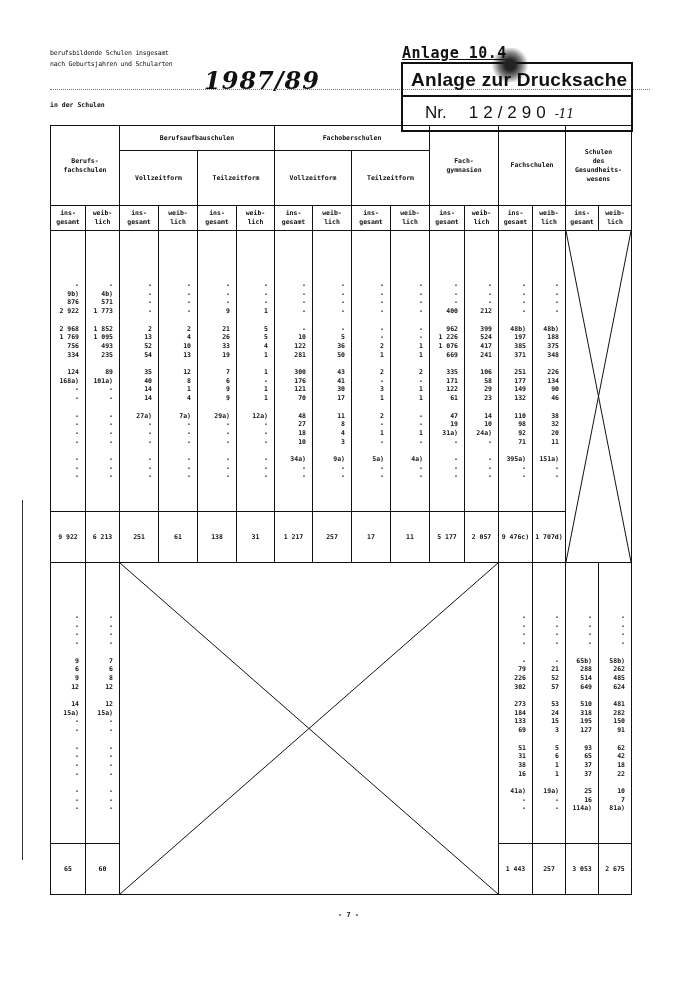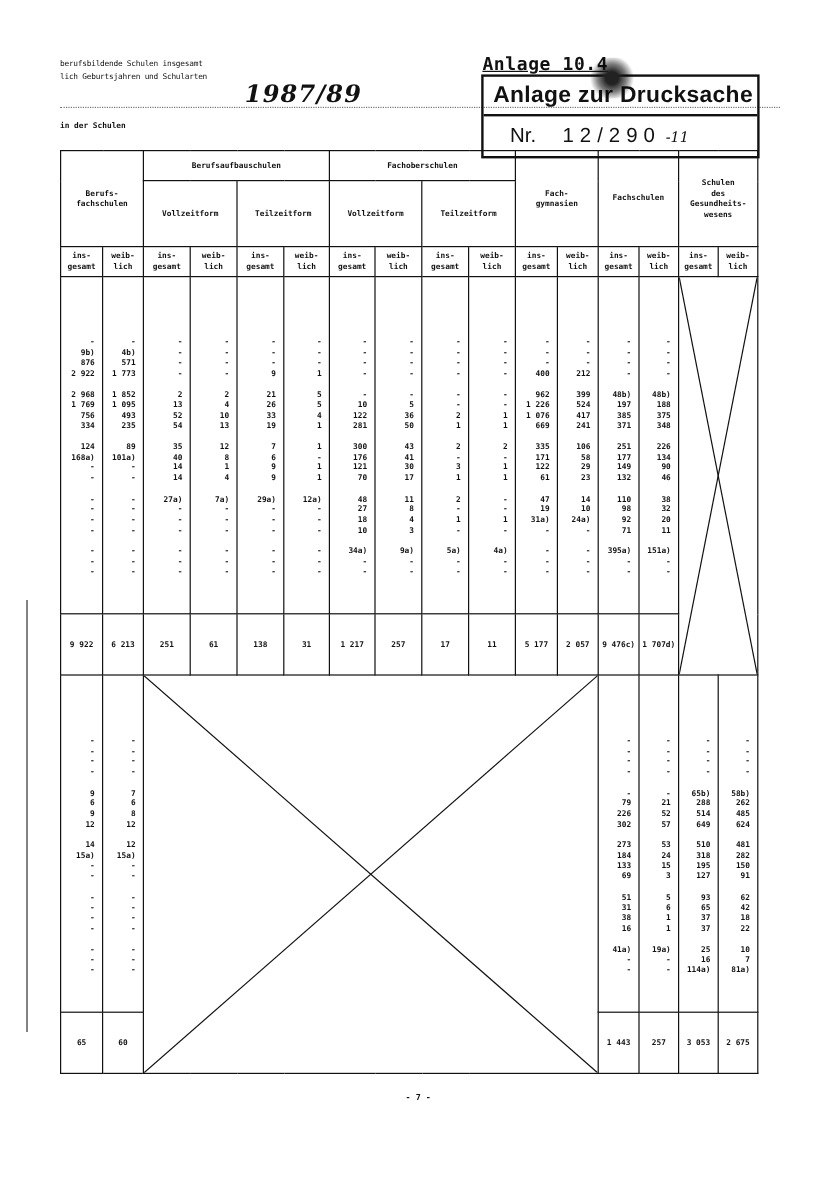--- a/index.html
+++ b/index.html
@@ -1,19 +1,19 @@
 <!DOCTYPE html>
 <html><head>
 <meta charset="utf-8">
 <style>
   html,body{margin:0;padding:0;background:#fff;}
   body{width:700px;height:990px;position:relative;overflow:hidden;font-family:"DejaVu Sans Mono","Liberation Mono",monospace;color:#111;}
   .abs{position:absolute;}
   .title{left:50px;top:48px;font-size:6.5px;font-weight:normal;line-height:11px;letter-spacing:-0.2px;}
-  .hand{left:204px;top:66px;font-family:"DejaVu Serif",serif;font-size:20px;font-weight:bold;font-style:italic;letter-spacing:1px;}
+  .hand{left:204px;top:66px;font-family:"DejaVu Serif",serif;font-size:24px;font-weight:bold;font-style:italic;letter-spacing:1px;}
   .sub{left:50px;top:101px;font-size:6.5px;font-weight:bold;}
   .dots{left:50px;top:89px;width:600px;border-top:1px dotted #777;}
   .anl{left:402px;top:44px;font-size:15px;font-weight:bold;text-decoration:underline;letter-spacing:0.5px;}
   .stamp{left:401px;top:62px;width:228px;height:66px;border:2px solid #111;}
   .stamp .r1{height:31px;border-bottom:2px solid #111;font-family:"Liberation Sans",sans-serif;font-size:19px;font-weight:bold;padding-left:8px;line-height:31px;letter-spacing:0.3px;}
   .stamp .r2{font-family:"Liberation Sans",sans-serif;font-size:17px;padding-left:22px;line-height:32px;border-radius:15px;}
   .stamp .r2 b{margin-left:22px;letter-spacing:5px;font-weight:normal;}
   .stamp .r2 i{font-family:"DejaVu Serif",serif;font-size:12px;margin-left:4px;}
   .smudge{left:490px;top:48px;width:40px;height:34px;background:radial-gradient(circle,#222 20%,rgba(0,0,0,0.5) 45%,rgba(0,0,0,0) 70%);}
   table.t{position:absolute;left:50px;top:125px;border-collapse:collapse;table-layout:fixed;font-size:6.5px;font-weight:bold;}
@@ -24,21 +24,21 @@
   .xcell{position:relative;}
   .xcell svg{position:absolute;left:0;top:0;width:100%;height:100%;}
   .page{left:338px;top:911px;font-size:7px;font-weight:bold;}
   .margin-line{left:22px;top:500px;width:1px;height:360px;background:#333;}
 </style>
 </head>
 <body>
 
 <div class="abs title">
   <div>berufsbildende Schulen insgesamt</div>
-  <div>lich Geburtsjahren und Schularten</div>
+  <div>nach Geburtsjahren und Schularten</div>
 </div>
 <div class="abs hand">1987/89</div>
 <div class="abs dots"></div>
 <div class="abs sub">in der Schulen</div>
 <div class="abs anl">Anlage 10.4</div>
 <div class="abs stamp">
   <div class="r1">Anlage zur Drucksache</div>
   <div class="r2"><span>Nr.</span><b>12/290</b><i>-11</i></div>
 </div>
 <div class="abs smudge"></div>

